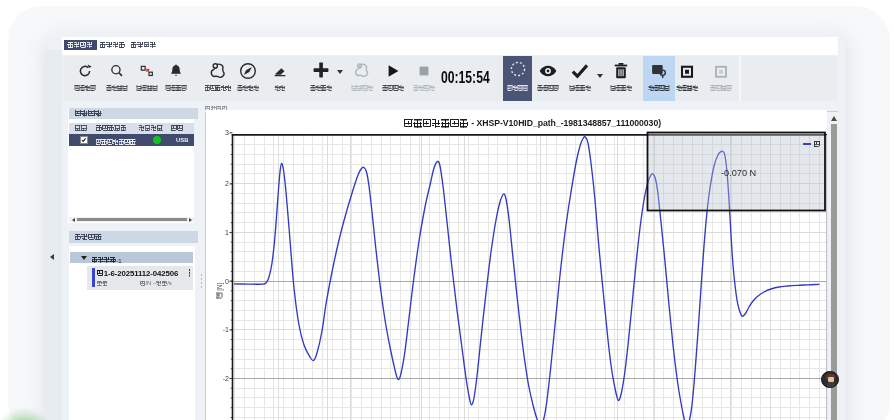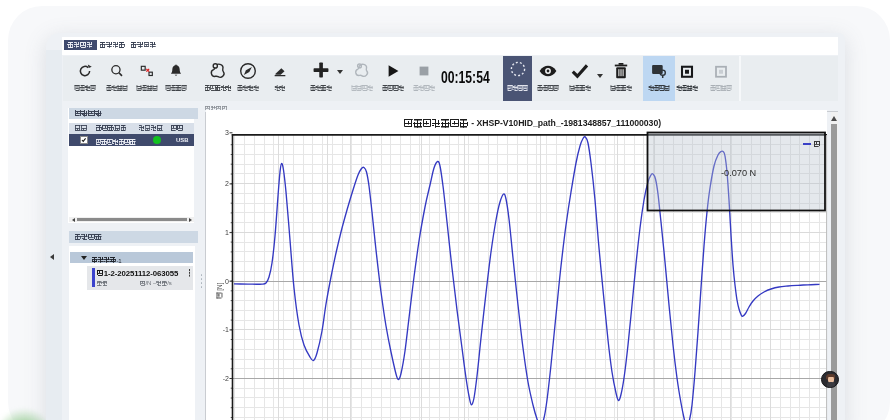--- a/index.html
+++ b/index.html
@@ -350,21 +350,21 @@
           <i class="zg zg2" style="width:5.6px;height:5.6px;margin-right:0.5px"></i>
           <i class="zg zg0" style="width:5.6px;height:5.6px;margin-right:0.5px"></i>
         </span><span style="font-size:6px;color:#20242c">-1</span></span>
 </div>
 <div class="abs" style="left:87px;top:265.5px;width:106px;height:24px;background:#e5e7ea"></div>
 <div class="abs" style="left:92px;top:268px;width:2.6px;height:19px;background:#3b43cc"></div>
 <div class="abs" style="left:96.5px;top:268.5px;display:flex;align-items:center;height:9px">
       <span class="zht" style="color:#111;font-size:8.3px;">
         <i class="zg zg1" style="width:6.8px;height:6.8px;margin-right:0.5px"></i>
       </span>
-      <span style="font-size:7.8px;font-weight:bold;color:#111;line-height:9px;letter-spacing:-0.1px">1-2-20251112-063055</span>
+      <span style="font-size:7.8px;font-weight:bold;color:#111;line-height:9px;letter-spacing:-0.1px">1-6-20251112-042506</span>
     </div>
 <div class="abs" style="left:97px;top:280px;display:flex;align-items:center;height:6px">
       <span class="zht" style="color:#6b7077;font-size:6.5px;">
         <i class="zg zg0" style="width:5px;height:5px;margin-right:0.4px"></i>
         <i class="zg zg0" style="width:5px;height:5px;margin-right:0.4px"></i>
       </span>
     </div>
 <div class="abs" style="left:140px;top:280px;display:flex;align-items:center;height:6px">
       <span class="zht" style="color:#6b7077;font-size:6.5px;">
         <i class="zg zg1" style="width:5px;height:5px;margin-right:0.4px"></i>

